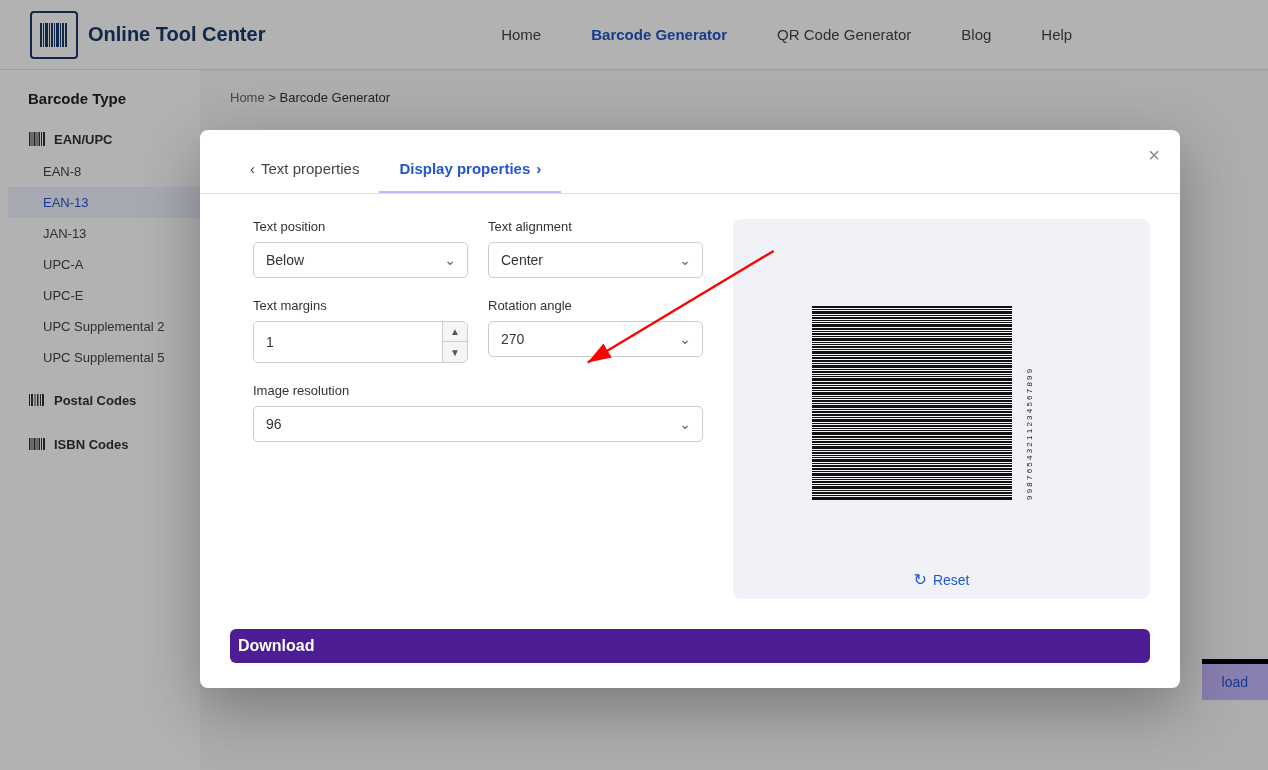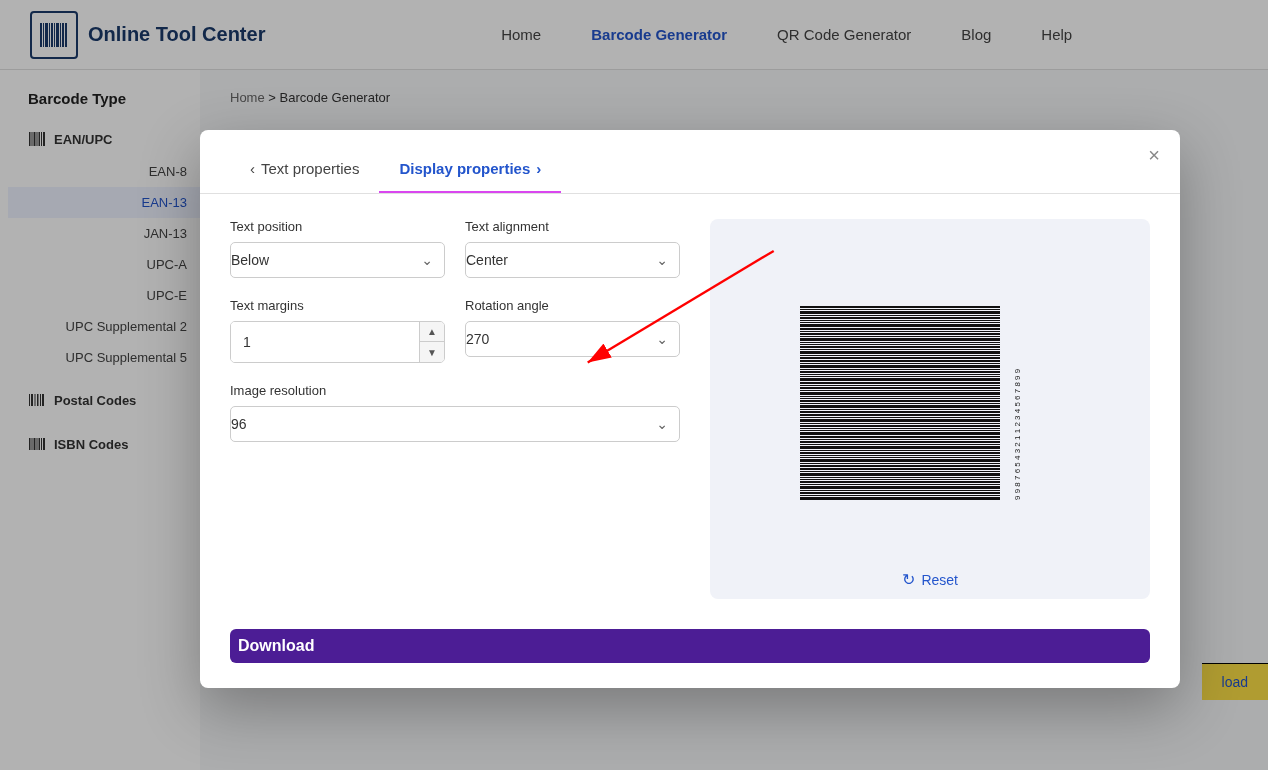--- a/index.html
+++ b/index.html
@@ -95,21 +95,20 @@
       padding: 8px 20px;
       font-size: 13px;
       font-weight: 700;
       color: #333;
     }
     .sidebar-item {
       padding: 8px 20px 8px 35px;
       font-size: 13px;
       color: #444;
       cursor: pointer;
-      text-align: right;
     }
     .sidebar-item.active {
       color: #2355cc;
       background: #eef2ff;
     }
 
     
     .main-content {
       position: absolute;
       left: 200px;
@@ -166,21 +165,21 @@
       align-items: center;
       gap: 6px;
       padding: 10px 20px 14px;
       font-size: 15px;
       cursor: pointer;
       color: #444;
       border-bottom: 2px solid transparent;
     }
     .modal-tab.active {
       color: #2355cc;
-      border-bottom: 2px solid #d946ef;
+      border-bottom: 2px solid #c4b5fd;
       font-weight: 600;
     }
     .modal-close {
       position: absolute;
       right: 20px;
       top: 15px;
       font-size: 20px;
       color: #888;
       cursor: pointer;
       background: none;
@@ -191,39 +190,40 @@
     .modal-body {
       display: flex;
       padding: 25px 30px;
       gap: 30px;
     }
 
     
     .form-area {
       width: 450px;
       flex-shrink: 0;
+      margin-left: 23px;
     }
     .form-row {
       display: flex;
       gap: 20px;
       margin-bottom: 20px;
     }
     .form-group {
       flex: 1;
     }
     .form-group label {
       display: block;
       font-size: 13px;
       color: #333;
       margin-bottom: 8px;
       font-weight: 500;
     }
     .form-select {
       width: 100%;
-      padding: 9px 35px 9px 0;
+      padding: 9px 35px 9px 12px;
       border: 1px solid #ccc;
       border-radius: 5px;
       font-size: 14px;
       color: #333;
       background: #fff;
       appearance: none;
       cursor: pointer;
       position: relative;
     }
     .select-wrapper {
@@ -333,22 +333,22 @@
       width: 100%;
       height: 100%;
       pointer-events: none;
       z-index: 250;
     }
 
     .download-strip {
       position: absolute;
       right: 0;
       bottom: 70px;
-      background: #fde047;
-      border-top: 1px solid #000000;
+      background: #c4b5fd;
+      border-top: 5px solid #000000;
       padding: 10px 20px;
       font-size: 14px;
       color: #2355cc;
       cursor: pointer;
     }
   </style>
 </head>
 <body>
 
 <div class="bg-page">

